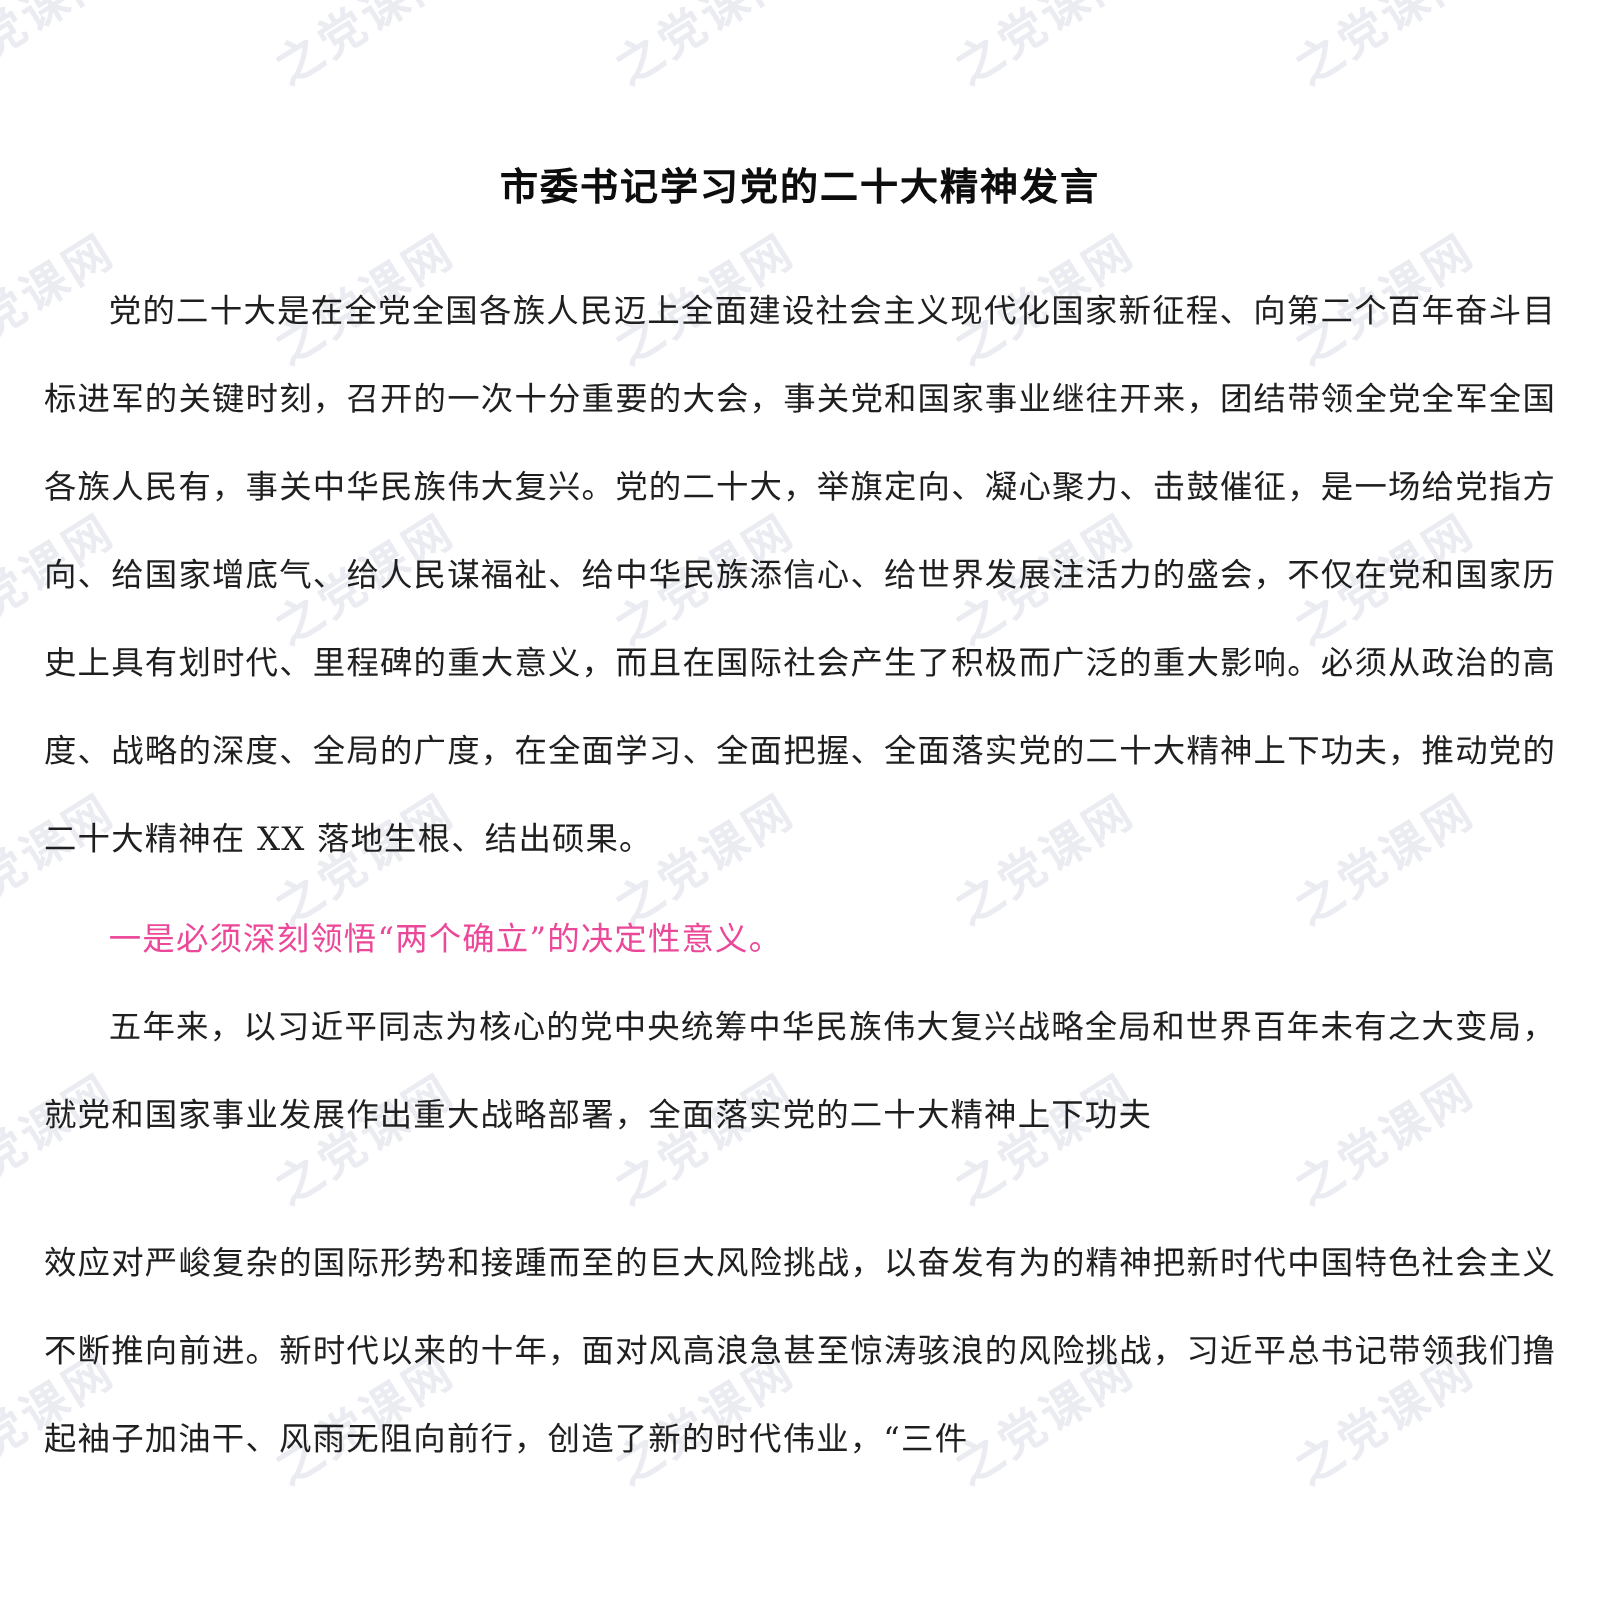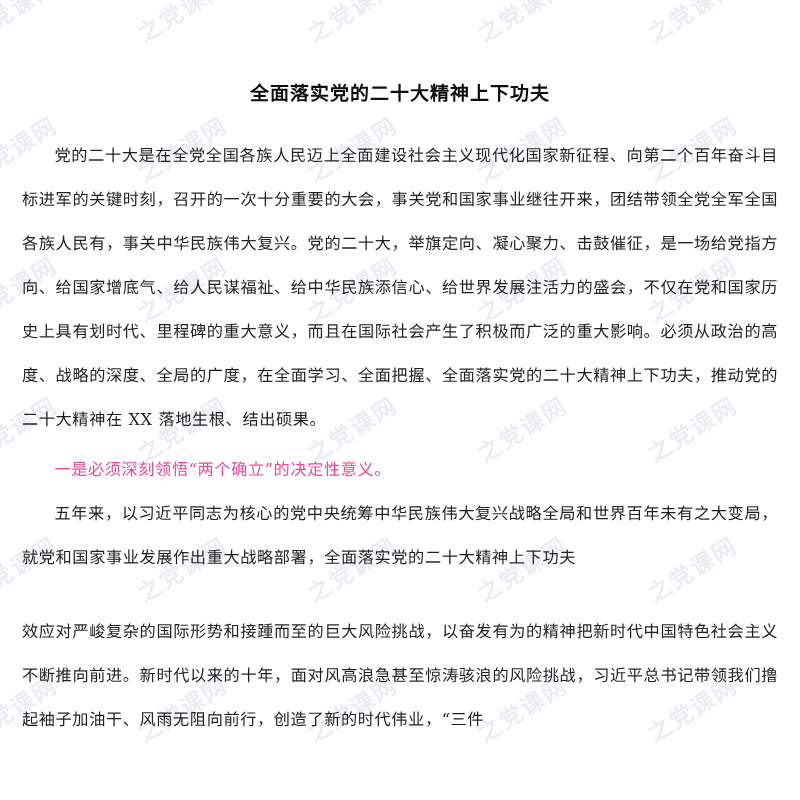--- a/index.html
+++ b/index.html
@@ -137,21 +137,21 @@
 
     <div class="wm" style="left:-40px;  top:720px;">之党课网</div>
     <div class="wm" style="left:130px; top:720px;">之党课网</div>
     <div class="wm" style="left:300px; top:720px;">之党课网</div>
     <div class="wm" style="left:470px; top:720px;">之党课网</div>
     <div class="wm" style="left:640px; top:720px;">之党课网</div>
   </div>
 
   <div id="content-layer">
 
-    <h1 class="doc-title">全面落实党的二十大精神上下功夫</h1>
+    <h1 class="doc-title">市委书记学习党的二十大精神发言</h1>
 
     <p class="para first">党的二十大是在全党全国各族人民迈上全面建设社会主义现代化国家新征程、向第二个百年奋斗目标进军的关键时刻，召开的一次十分重要的大会，事关党和国家事业继往开来，团结带领全党全军全国各族人民有，事关中华民族伟大复兴。党的二十大，举旗定向、凝心聚力、击鼓催征，是一场给党指方向、给国家增底气、给人民谋福祉、给中华民族添信心、给世界发展注活力的盛会，不仅在党和国家历史上具有划时代、里程碑的重大意义，而且在国际社会产生了积极而广泛的重大影响。必须从政治的高度、战略的深度、全局的广度，在全面学习、全面把握、全面落实党的二十大精神上下功夫，推动党的二十大精神在 XX 落地生根、结出硕果。</p>
 
     <p class="para red-heading">一是必须深刻领悟“两个确立”的决定性意义。</p>
 
     <p class="para">五年来，以习近平同志为核心的党中央统筹中华民族伟大复兴战略全局和世界百年未有之大变局，就党和国家事业发展作出重大战略部署，全面落实党的二十大精神上下功夫</p>
 
     <div class="page-gap"></div>
 
     <p class="para cont">效应对严峻复杂的国际形势和接踵而至的巨大风险挑战，以奋发有为的精神把新时代中国特色社会主义不断推向前进。新时代以来的十年，面对风高浪急甚至惊涛骇浪的风险挑战，习近平总书记带领我们撸起袖子加油干、风雨无阻向前行，创造了新的时代伟业，“三件</p>

